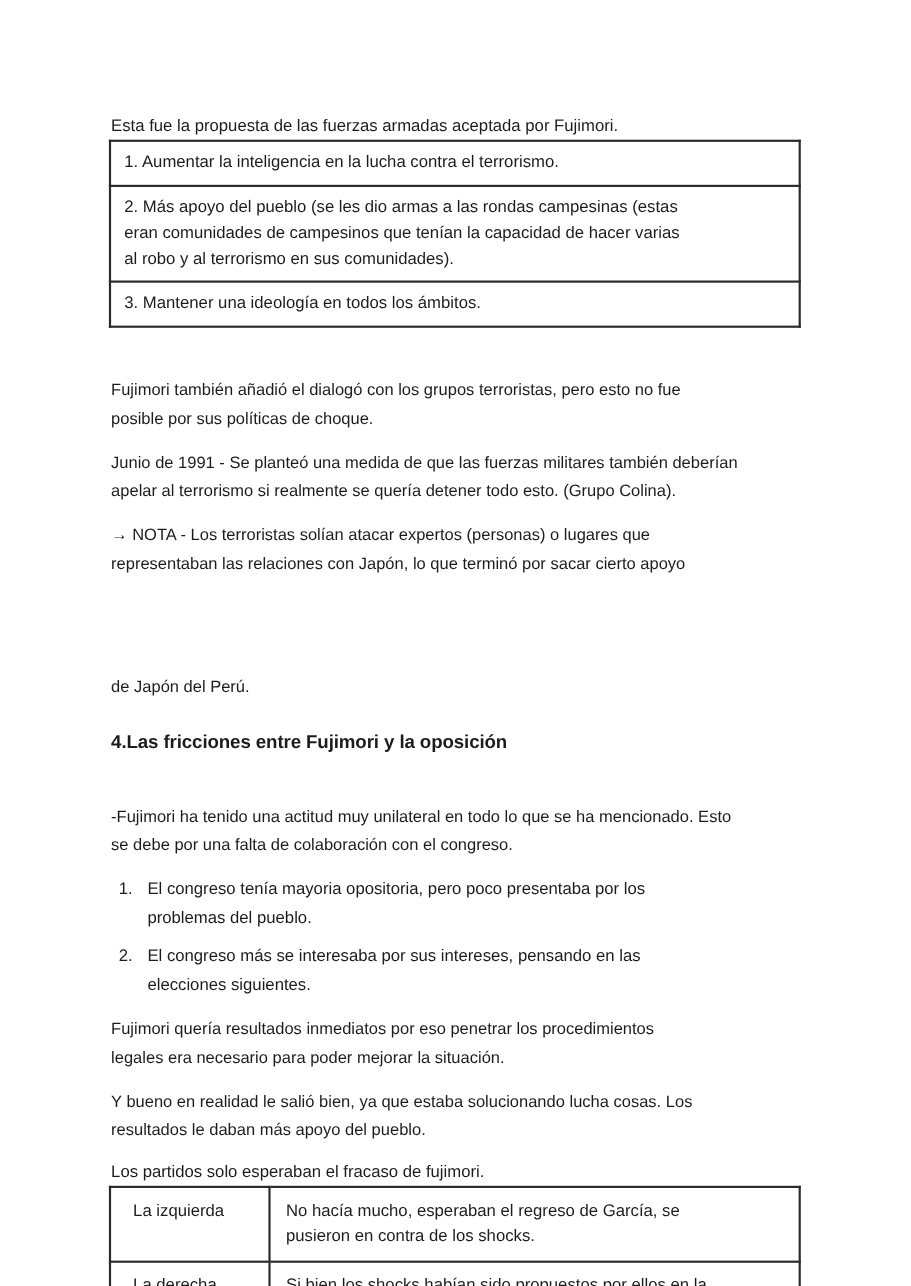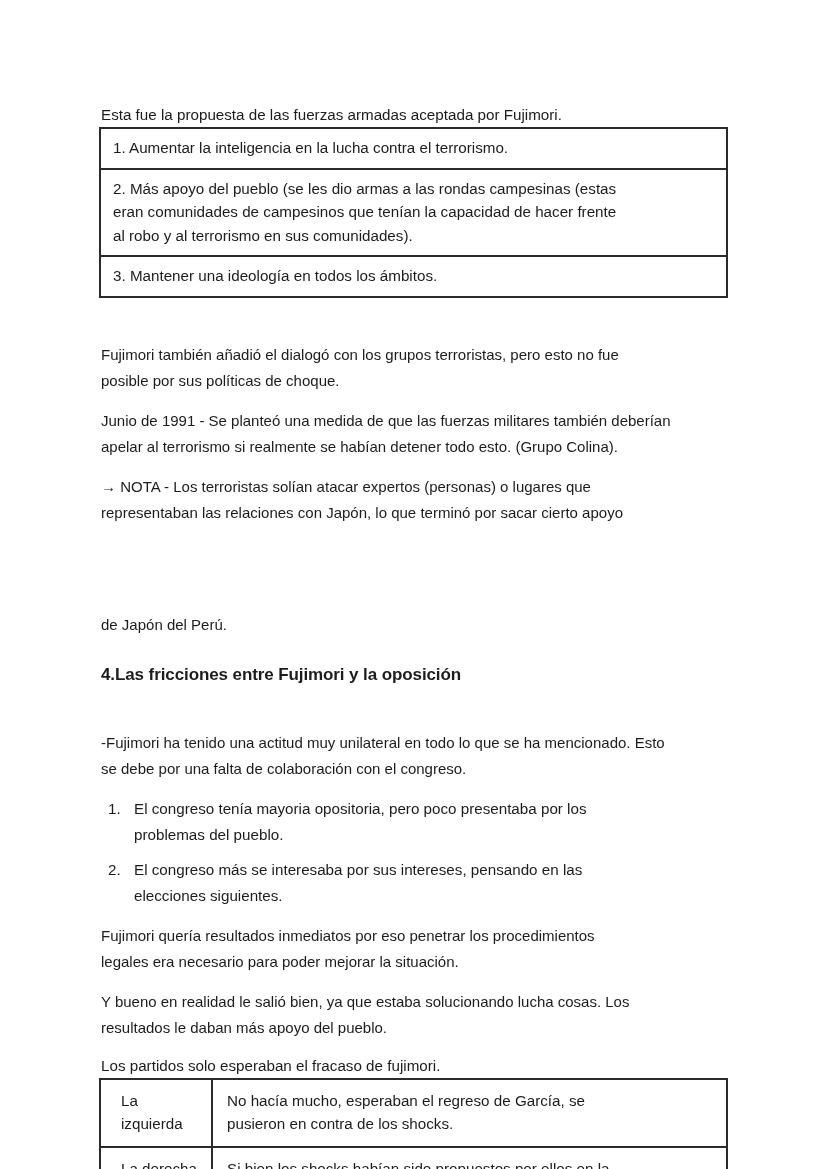--- a/index.html
+++ b/index.html
@@ -71,21 +71,21 @@
   }
   .doc-table td {
     border: 2px solid #2b2b2b;
     padding: 7px 12px 8px 12px;
     font-size: 15.2px;
     line-height: 23.5px;
     vertical-align: top;
     color: #1c1c1c;
   }
   .doc-table td .ln { display: block; }
-  .col-label { width: 112px; }
+  .col-label { width: 145px; }
   .tbl-bottom td { padding: 9px 12px 10px 12px; }
   .tbl-bottom td.col-label { padding-left: 20px; }
   .tbl-bottom td.col-body { padding-left: 14px; }
 
   
   .num-list {
     margin: 0;
     padding: 0;
     list-style: none;
   }
@@ -116,21 +116,21 @@
     <table class="doc-table">
       <tbody>
         <tr>
           <td>
             <span class="ln">1. Aumentar la inteligencia en la lucha contra el terrorismo.</span>
           </td>
         </tr>
         <tr>
           <td>
             <span class="ln">2. Más apoyo del pueblo (se les dio armas a las rondas campesinas (estas</span>
-            <span class="ln">eran comunidades de campesinos que tenían la capacidad de hacer frente</span>
+            <span class="ln">eran comunidades de campesinos que tenían la capacidad de hacer varias</span>
             <span class="ln">al robo y al terrorismo en sus comunidades).</span>
           </td>
         </tr>
         <tr>
           <td>
             <span class="ln">3. Mantener una ideología en todos los ámbitos.</span>
           </td>
         </tr>
       </tbody>
     </table>
@@ -139,21 +139,21 @@
 
     <p class="para">
       <span class="ln">Fujimori también añadió el dialogó con los grupos terroristas, pero esto no fue</span>
       <span class="ln">posible por sus políticas de choque.</span>
     </p>
 
     <div class="block-gap-sm"></div>
 
     <p class="para">
       <span class="ln">Junio de 1991 - Se planteó una medida de que las fuerzas militares también deberían</span>
-      <span class="ln">apelar al terrorismo si realmente se habían detener todo esto. (Grupo Colina).</span>
+      <span class="ln">apelar al terrorismo si realmente se quería detener todo esto. (Grupo Colina).</span>
     </p>
 
     <div class="block-gap-sm"></div>
 
     <p class="para">
       <span class="ln">→ NOTA - Los terroristas solían atacar expertos (personas) o lugares que</span>
       <span class="ln">representaban las relaciones con Japón, lo que terminó por sacar cierto apoyo</span>
     </p>
 
     <div class="pagebreak-gap"></div>

